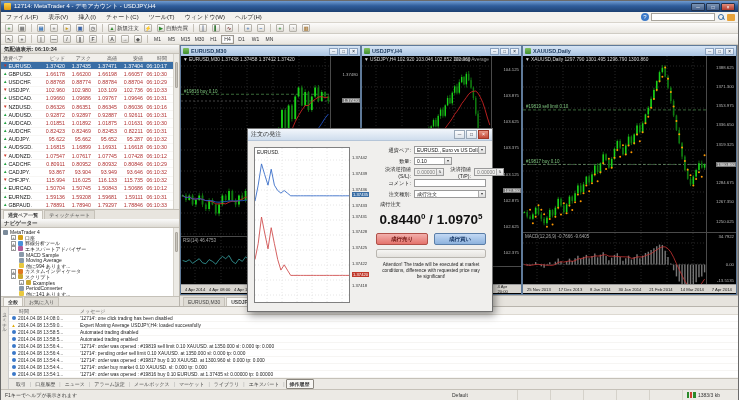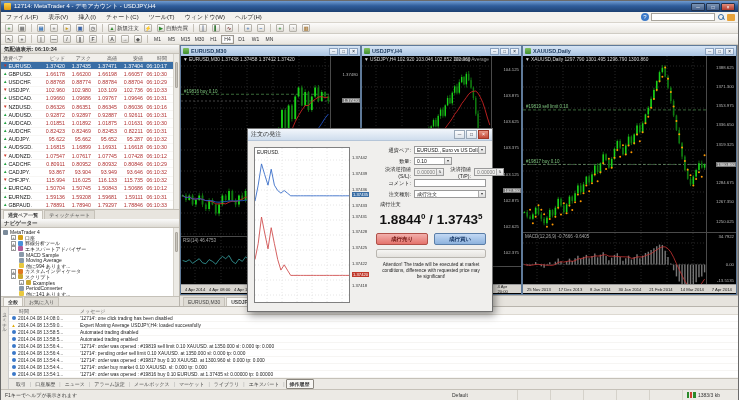--- a/index.html
+++ b/index.html
@@ -1441,21 +1441,21 @@
     </div>
     <div class="frow">
       <span class="flabel">注文種別:</span>
       <span class="fctl">
           <span>成行注文</span>
           <span class="dd">▼</span>
         </span>
     </div>
     <div class="section-label">成行注文</div>
     <div class="bigprice">
-      <span>1.8844</span><span class="sup">0</span><span> / </span><span>1.3743</span><span class="sup">5</span>
+      <span>0.8440</span><span class="sup">0</span><span> / </span><span>1.0970</span><span class="sup">5</span>
     </div>
     <div class="btn-row">
       <span class="sell-btn">成行売り</span>
       <span class="buy-btn">成行買い</span>
     </div>
     <div class="dis-bar"></div>
     <div class="warning">Attention! The trade will be executed at market conditions, difference with requested price may be significant!</div>
   </div>
 </div>
 

